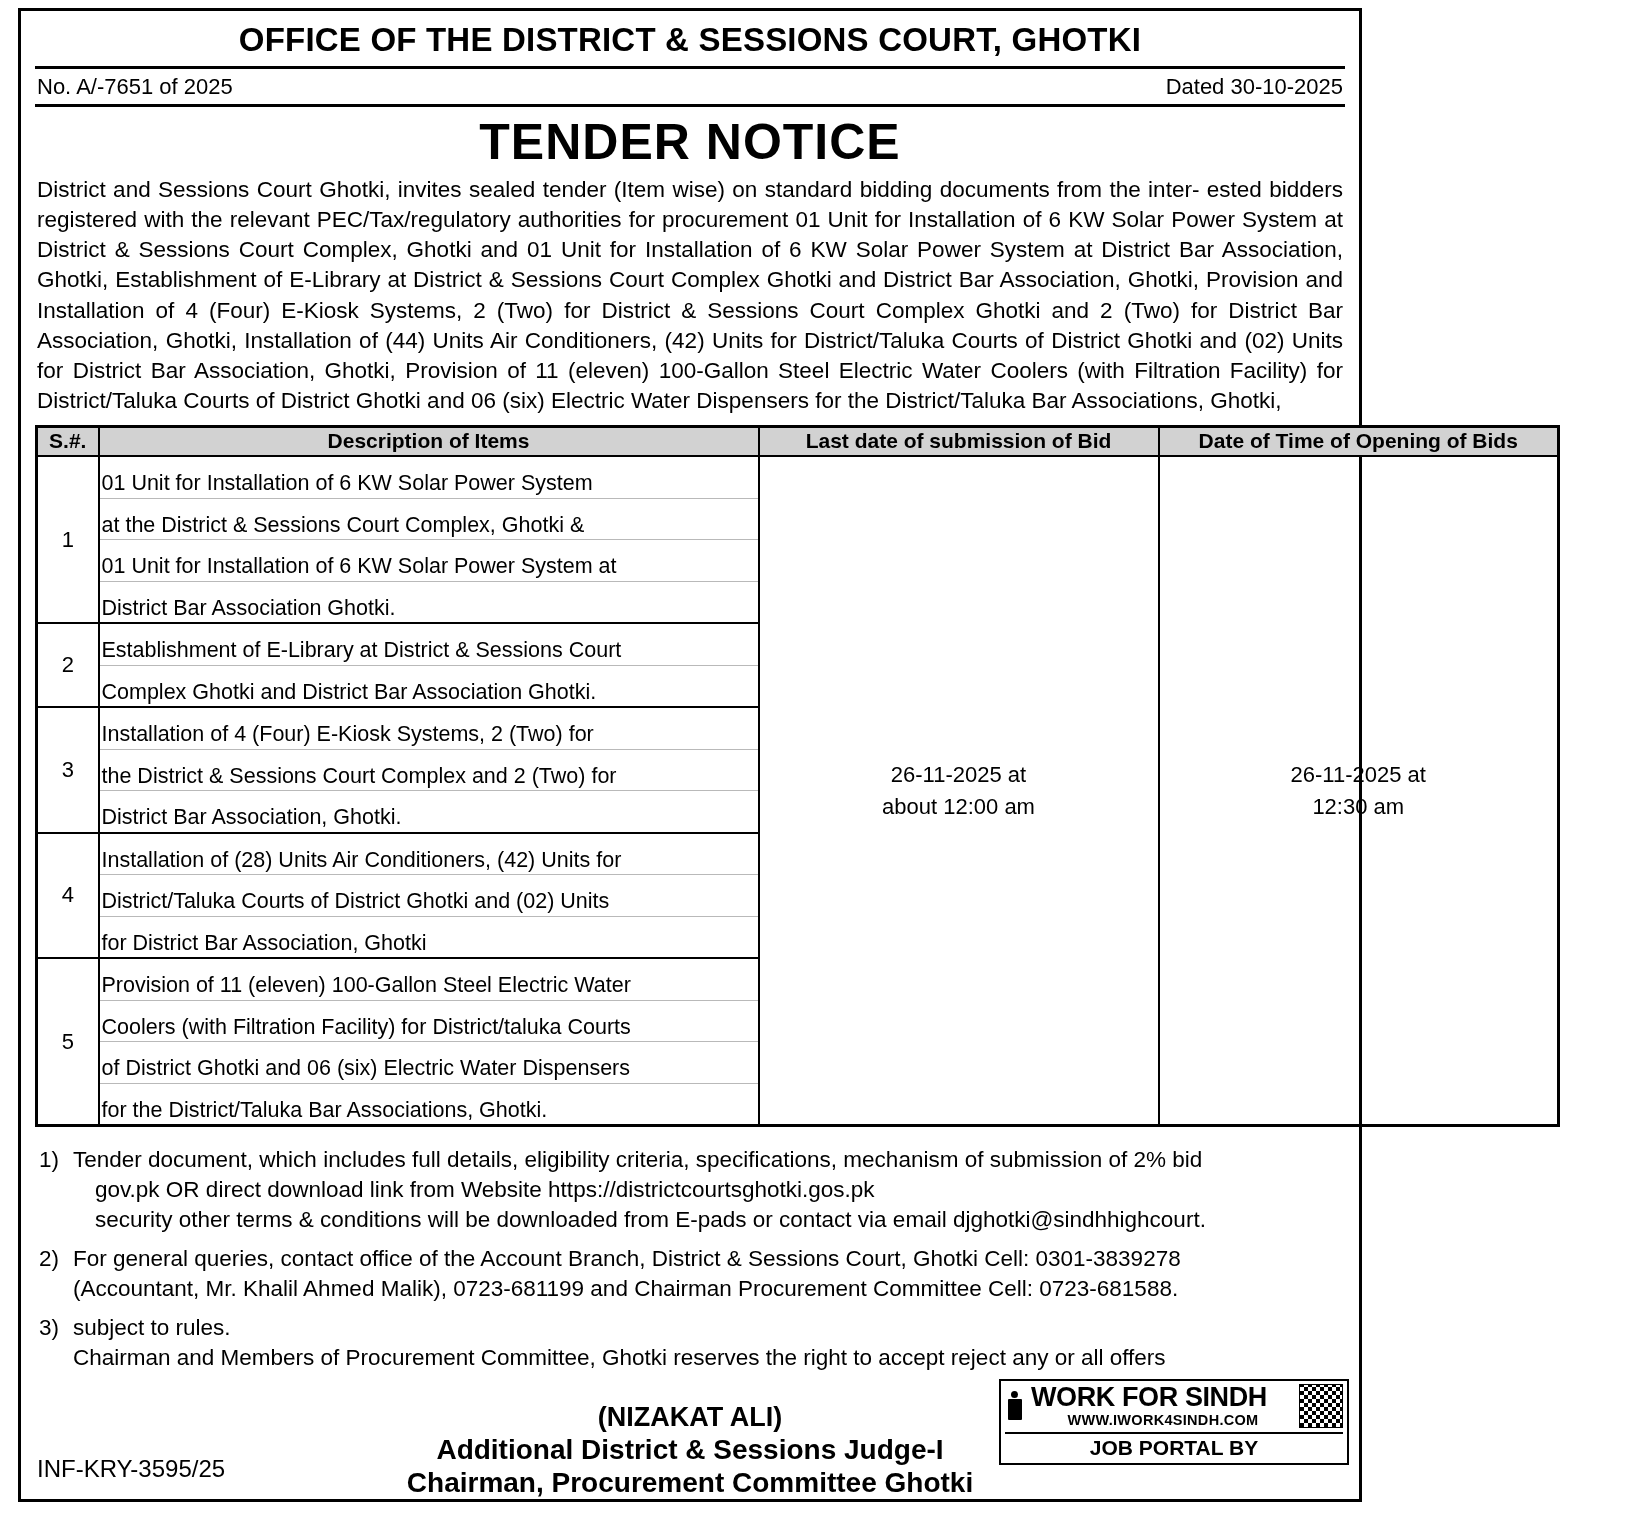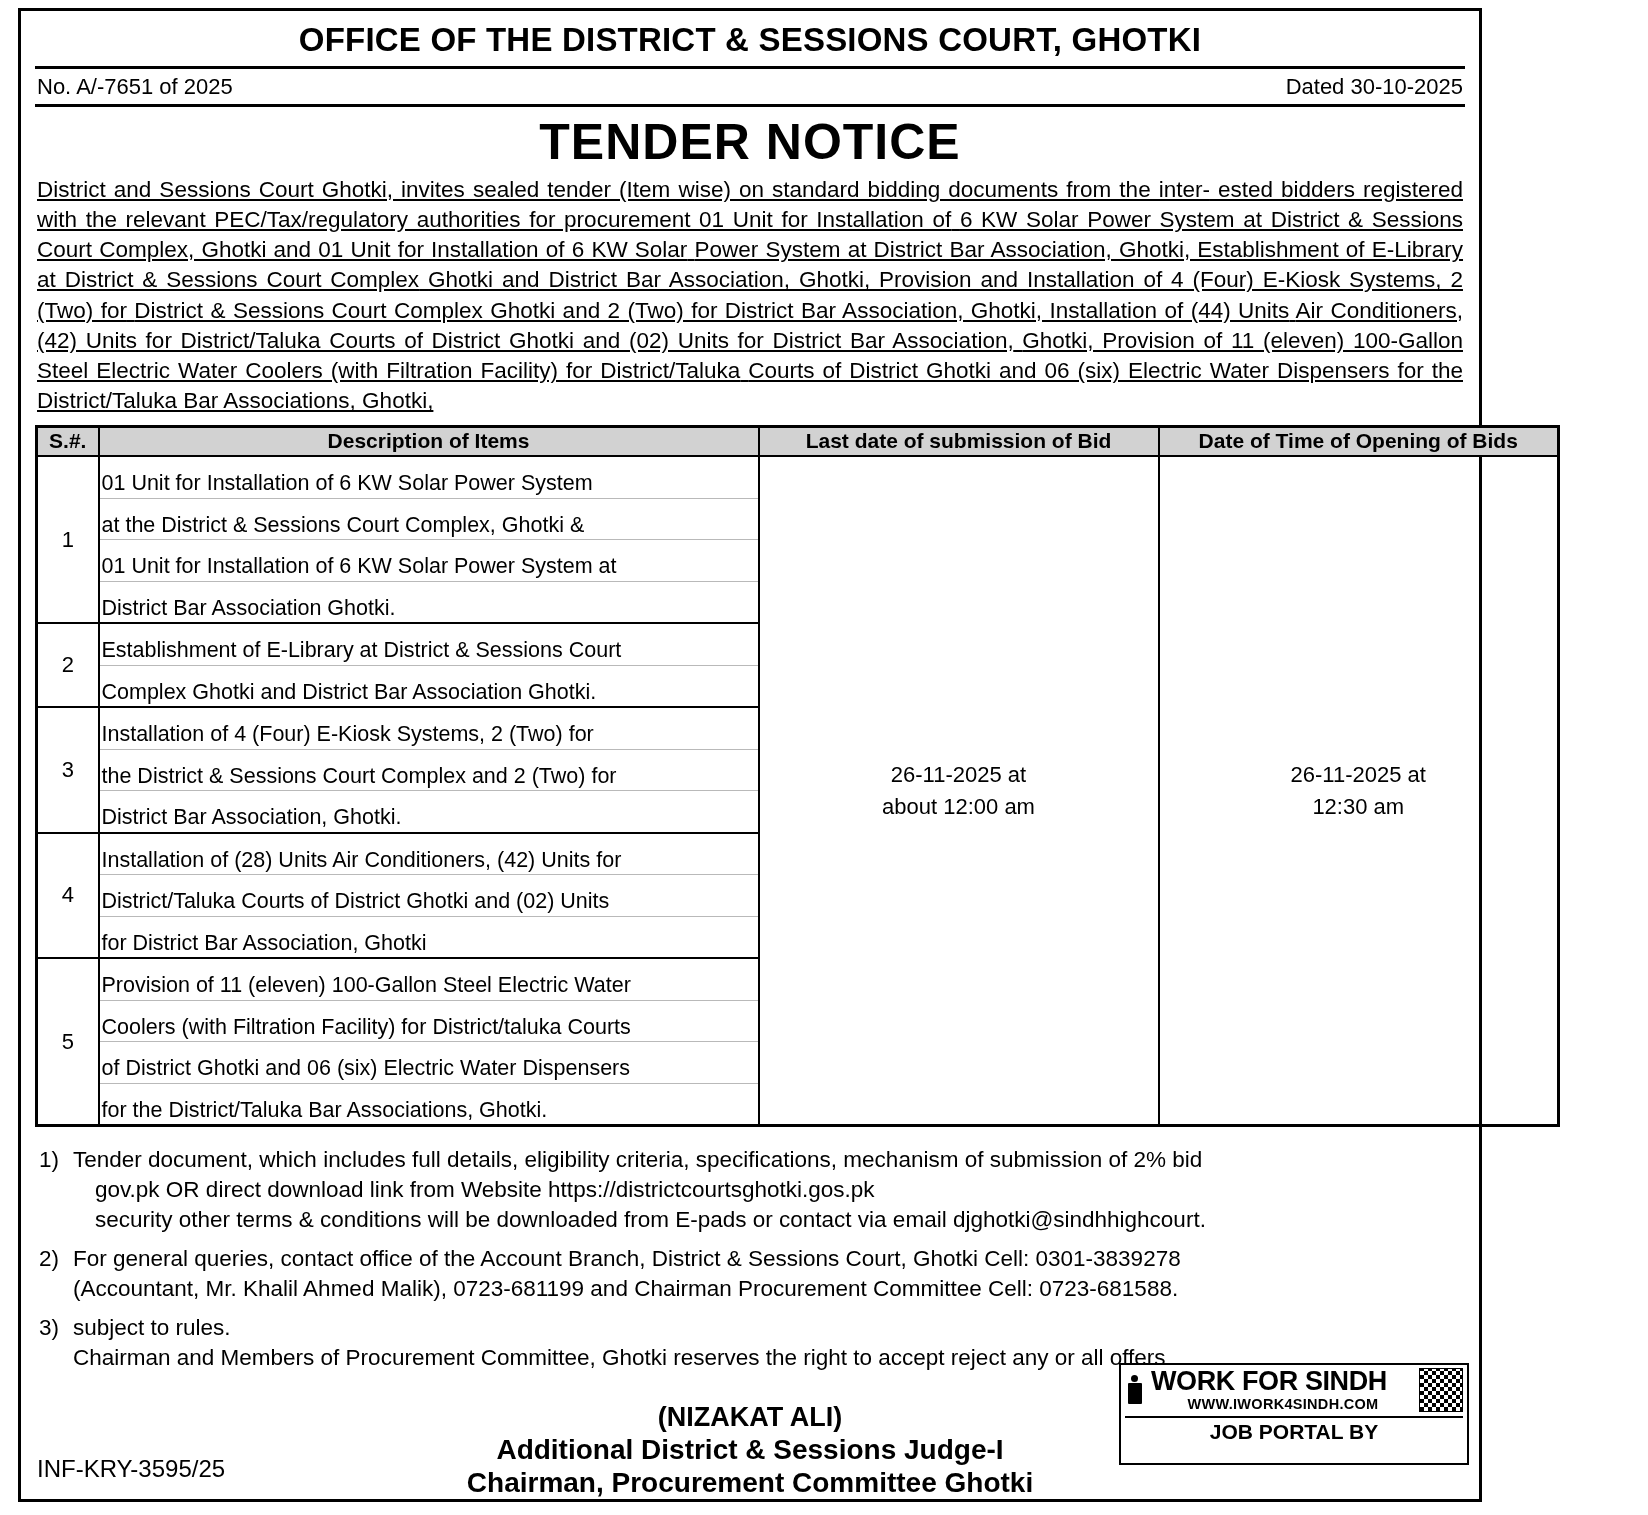--- a/index.html
+++ b/index.html
@@ -11,21 +11,21 @@
     width: 1648px; height: 1515px;
     font-family: "Liberation Sans", sans-serif;
     color: #000000;
     position: relative;
     overflow: hidden;
   }
 
   .page {
     position: absolute;
     left: 18px; top: 8px;
-    width: 1464px; height: 1494px;
+    width: 1344px; height: 1494px;
     border: 3px solid #000;
     background: #fff;
     padding: 0;
   }
 
   .inner {
     padding: 6px 14px 0 14px;
     height: 100%;
     position: relative;
   }
@@ -62,21 +62,20 @@
   }
 
   
   .intro {
     font-size: 22.5px;
     line-height: 1.345;
     text-align: justify;
     text-justify: inter-word;
     padding: 2px 2px 8px 2px;
     hyphens: manual;
-    text-decoration: underline;
   }
 
   
   table.tender {
     width: 100%;
     border-collapse: collapse;
     border: 3px solid #000;
     table-layout: fixed;
   }
   table.tender th, table.tender td {
@@ -157,21 +156,21 @@
   .signature .r3 { font-size: 28px; }
 
   
   .logo-box {
     position: absolute;
     right: 10px;
     bottom: 34px;
     width: 350px;
     border: 2px solid #000;
     background: #fff;
-    padding: 3px 4px 20px 4px;
+    padding: 3px 4px 4px 4px;
   }
   .logo-row1 {
     display: flex;
     align-items: center;
     gap: 4px;
   }
   .logo-mark {
     width: 22px; height: 30px;
     position: relative;
     flex: 0 0 auto;

